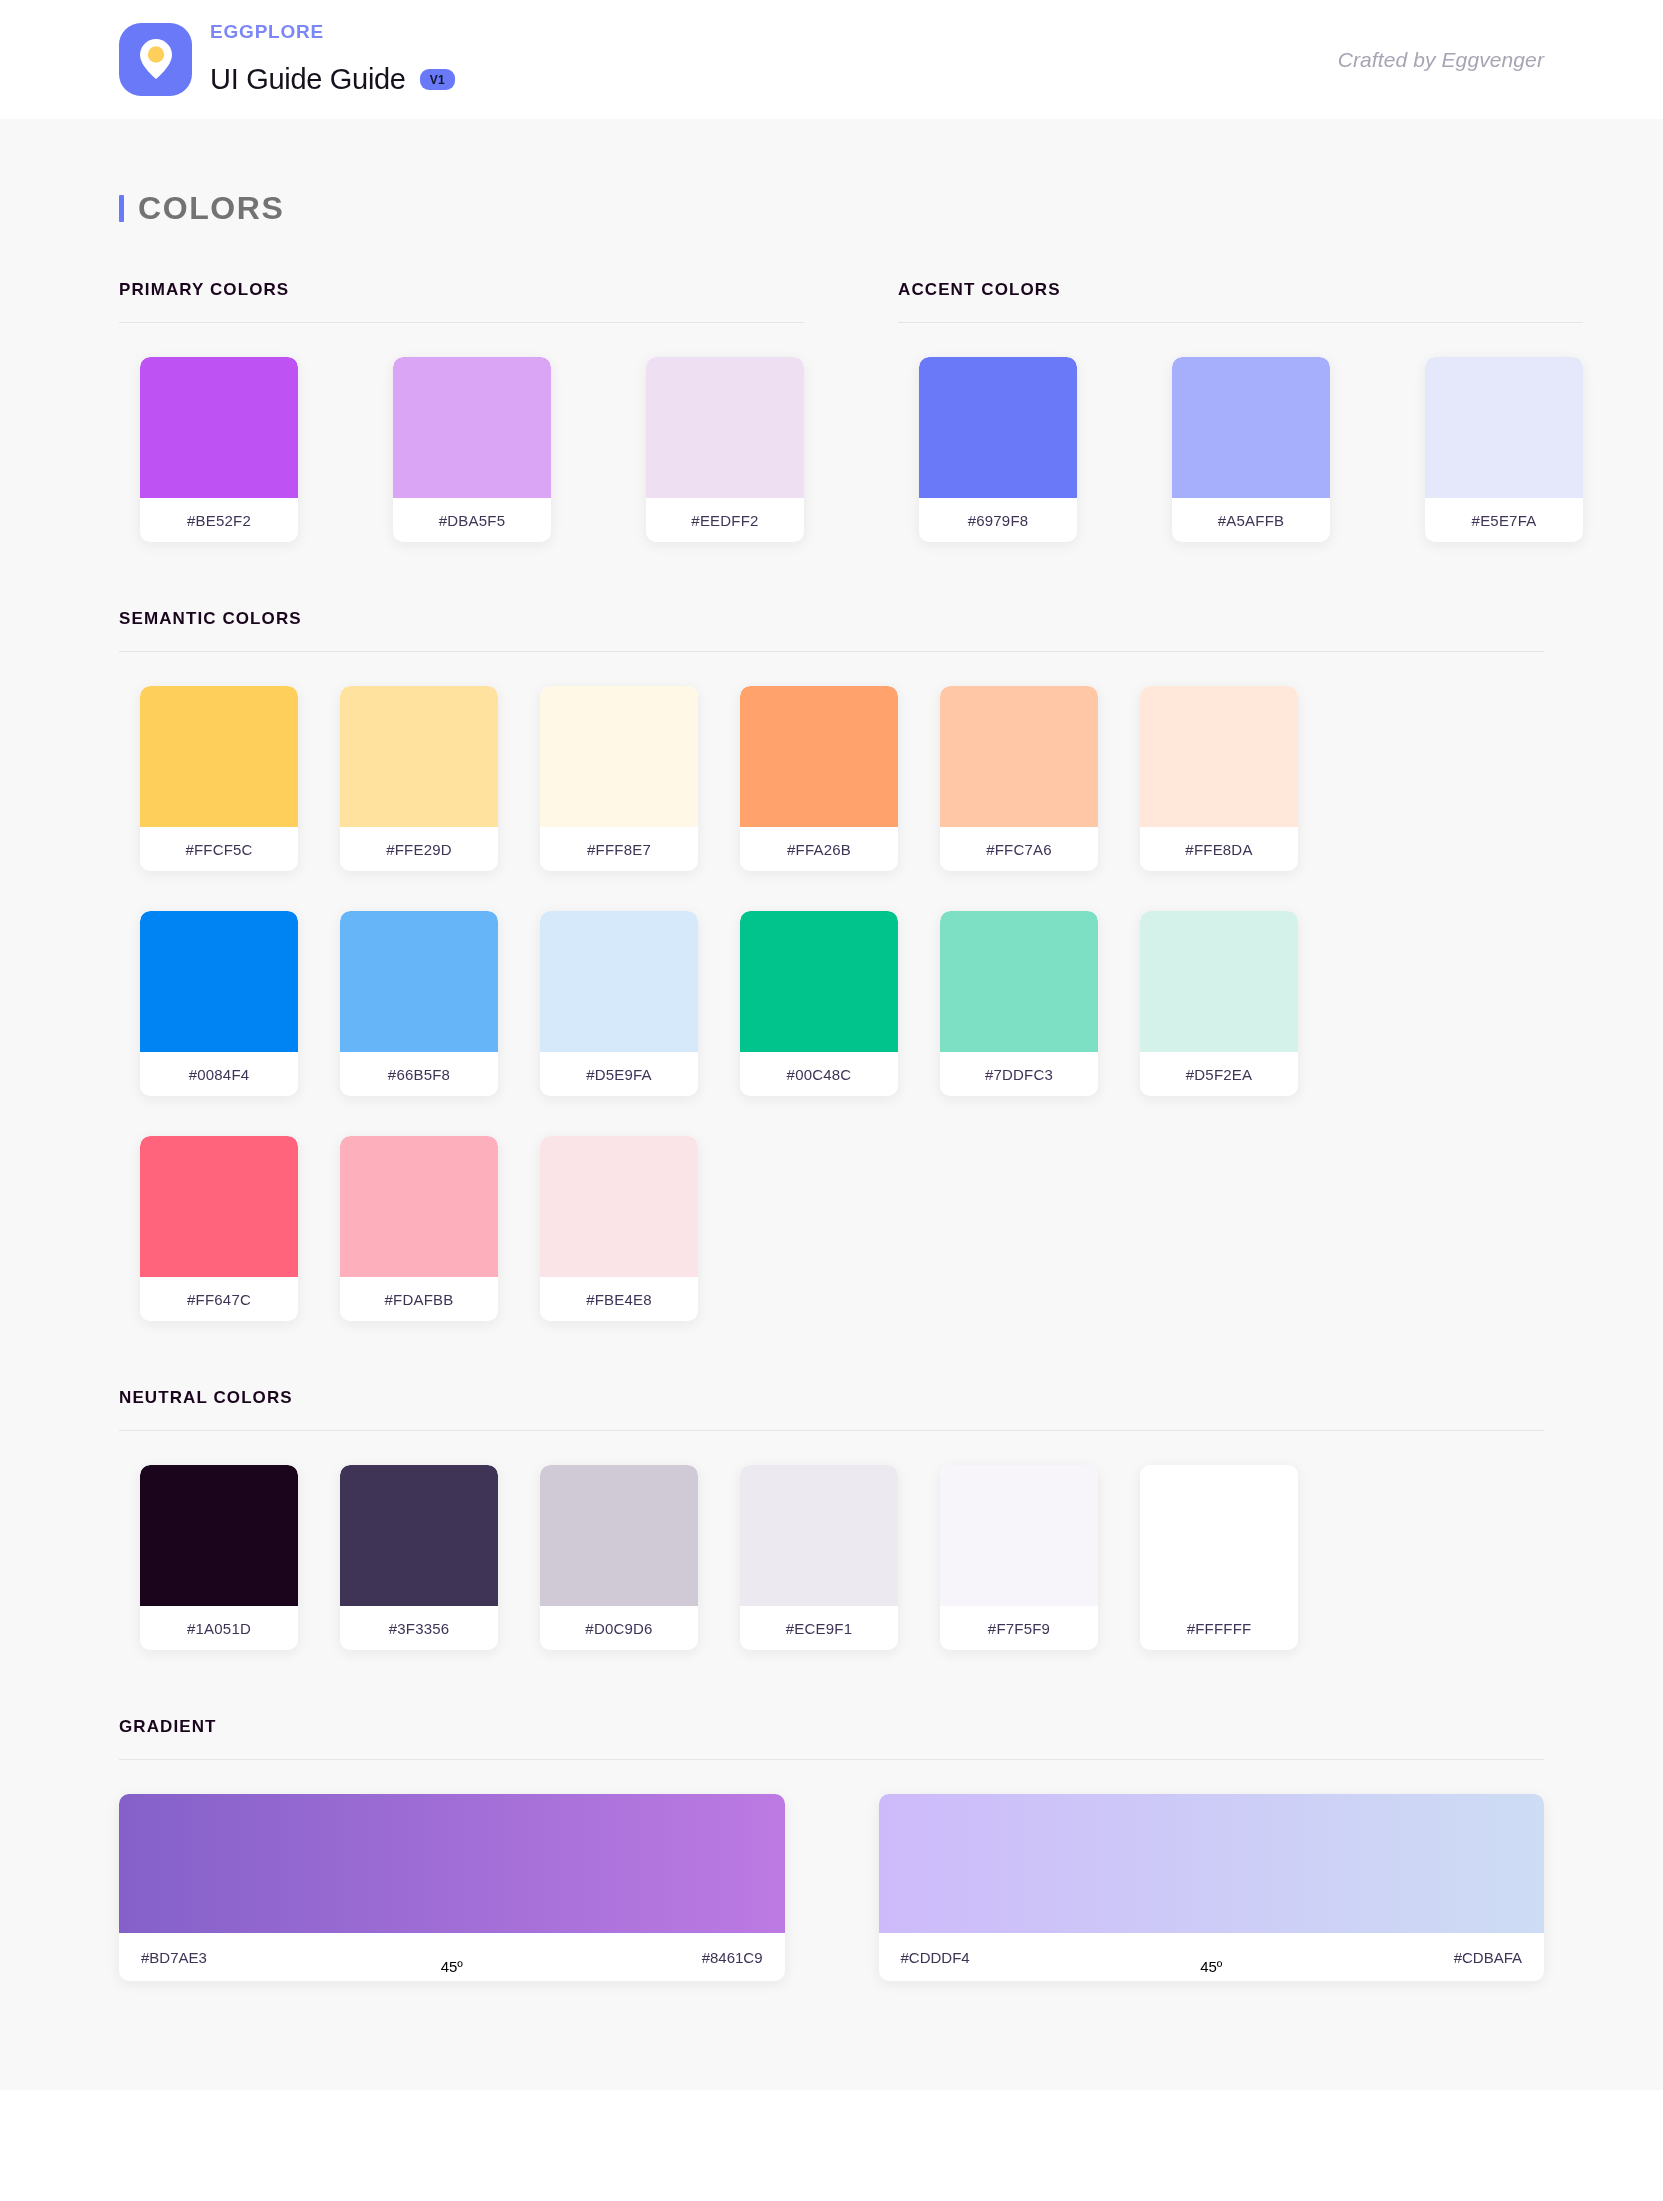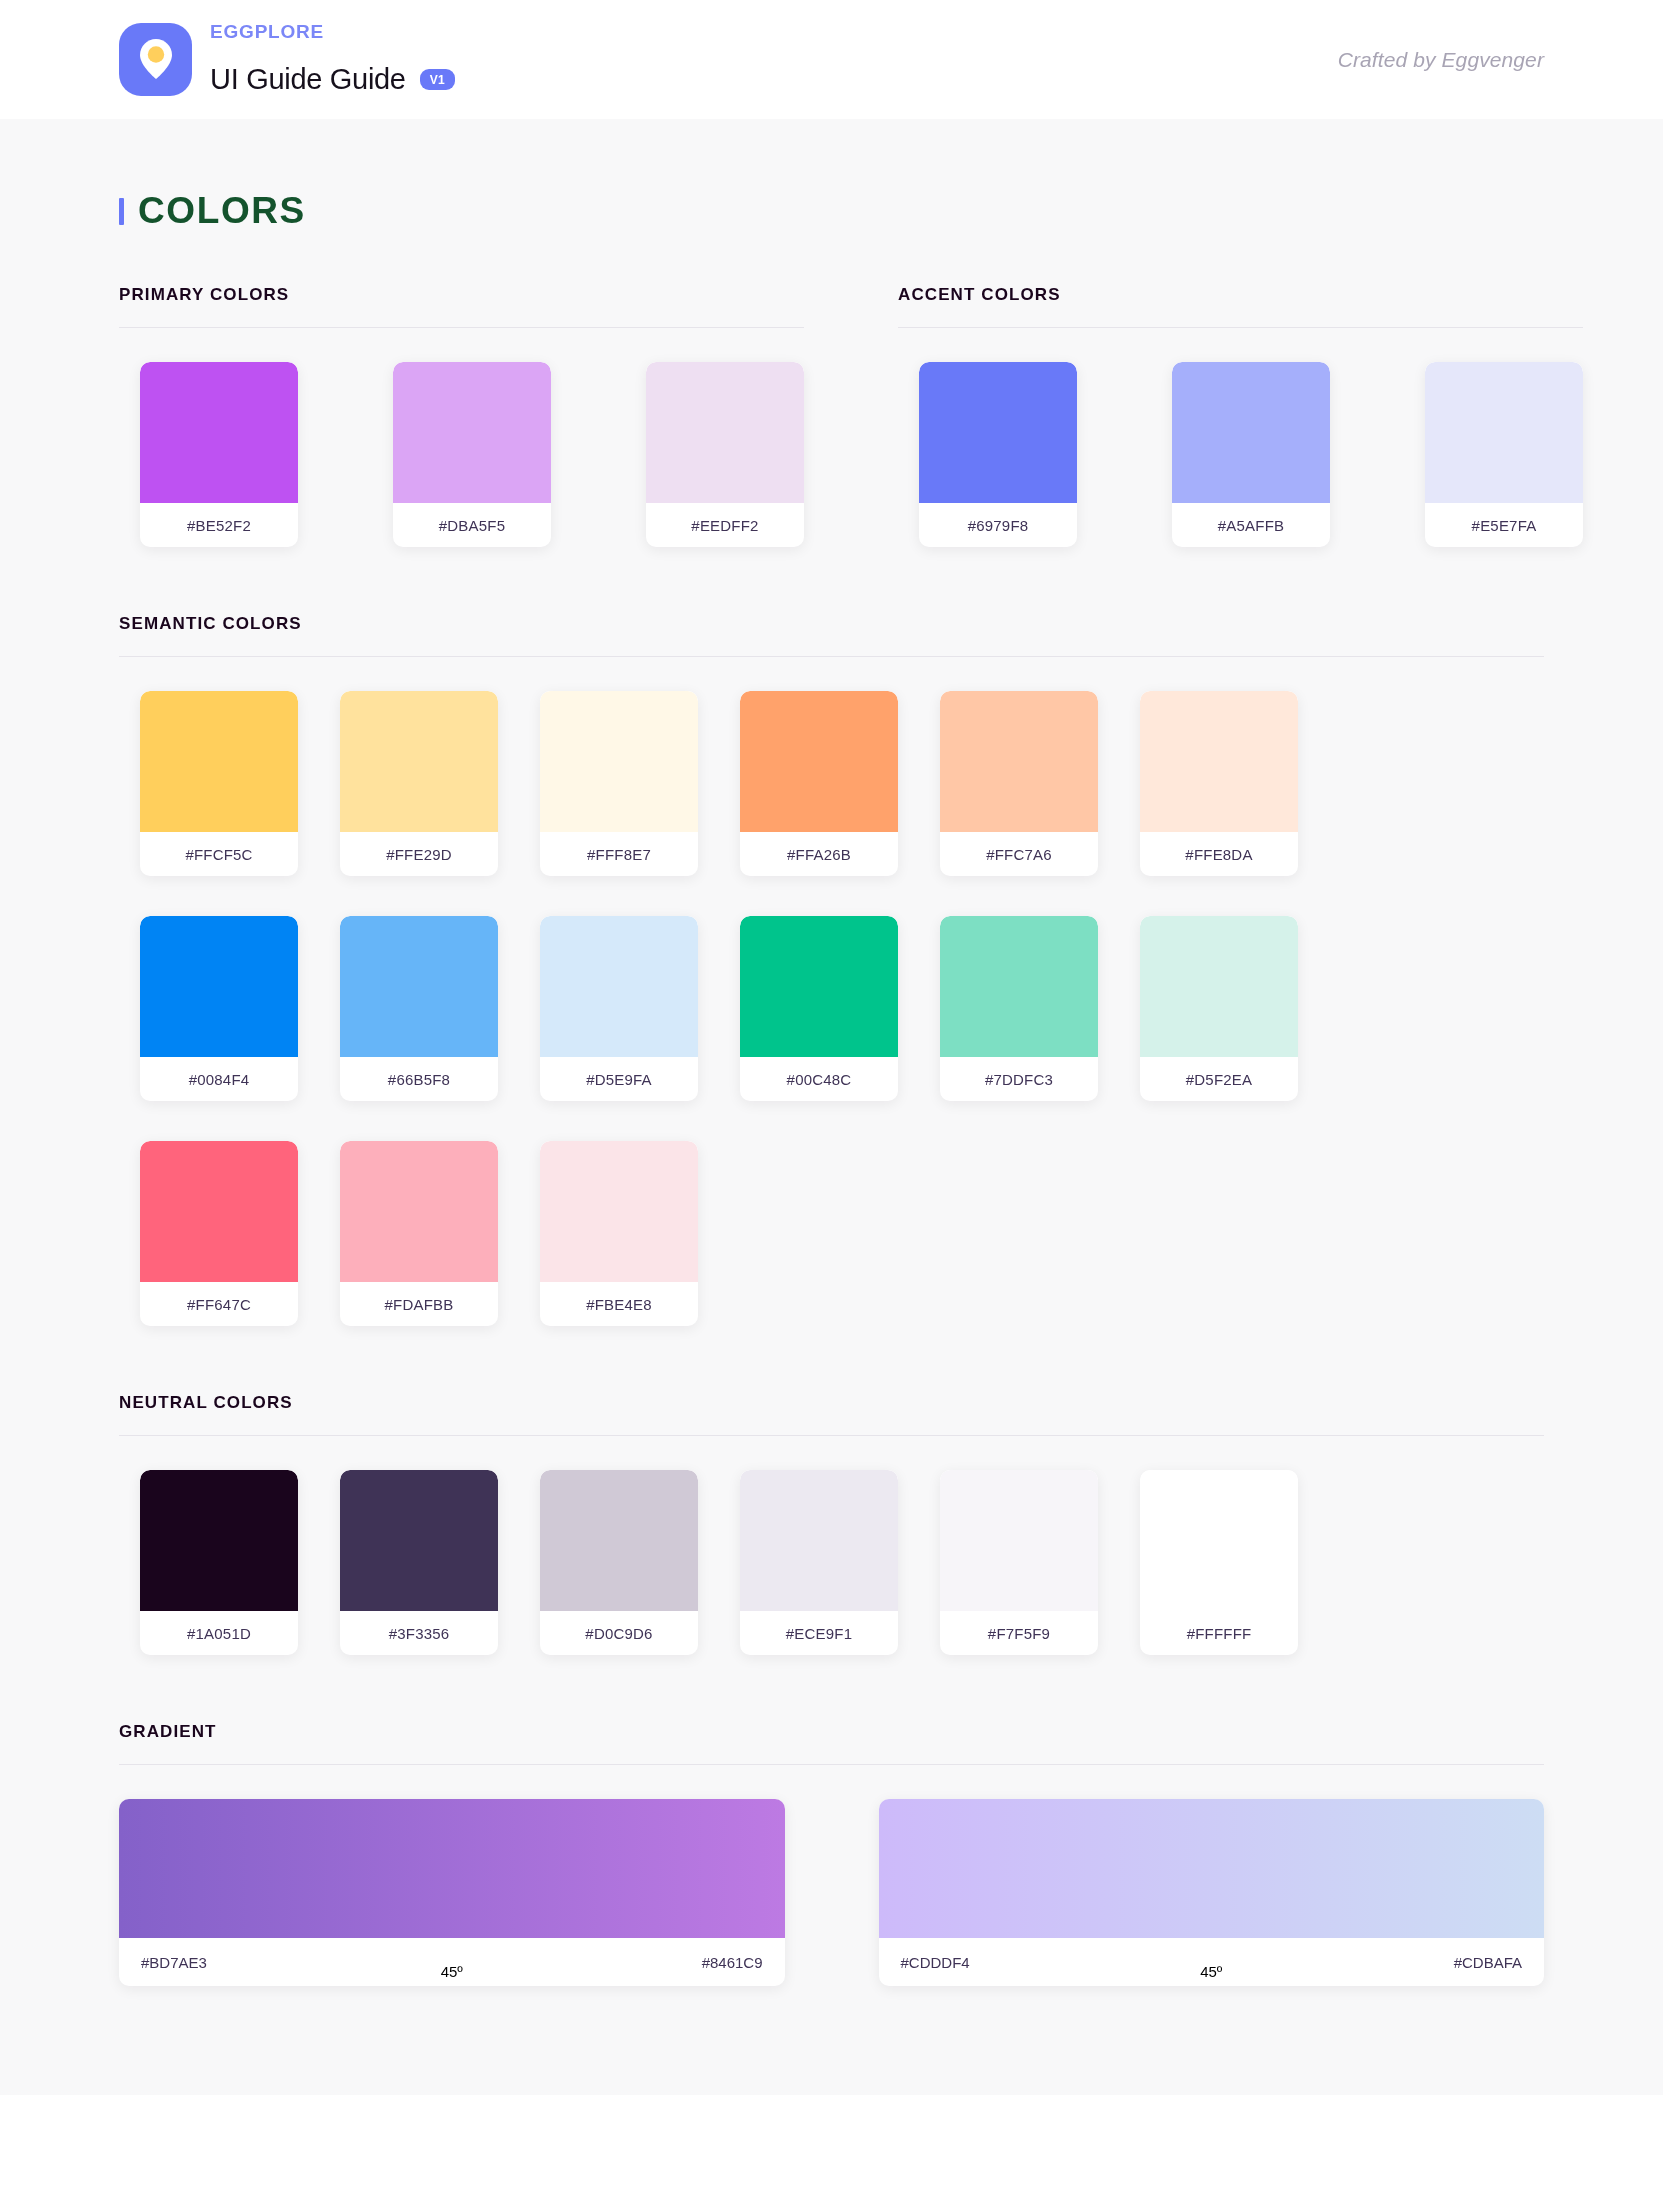--- a/index.html
+++ b/index.html
@@ -43,21 +43,21 @@
   .brand-title-row { display: flex; align-items: center; gap: 14px; }
   .brand-title {
     font-size: 29px;
     font-weight: 500;
     color: #16101C;
     letter-spacing: -0.3px;
     line-height: 1.15;
   }
   .version-badge {
     background: #6979F8;
-    color: #ffffff;
+    color: #0f172a;
     font-size: 12px;
     font-weight: 600;
     border-radius: 9px;
     padding: 5px 10px 4px;
     letter-spacing: 0.2px;
     line-height: 1;
   }
   .crafted {
     margin-left: auto;
     font-style: italic;
@@ -81,23 +81,23 @@
     padding-bottom: 53px;
   }
   .title-bar {
     width: 5px;
     height: 27px;
     background: #6979F8;
     border-radius: 1px;
     flex: none;
   }
   .section-title {
-    font-size: 37px;
+    font-size: 32px;
     font-weight: 700;
-    color: #14532d;
+    color: #737373;
     letter-spacing: 1.6px;
   }
 
   
   .group-head {
     font-size: 17px;
     font-weight: 700;
     color: #1A051D;
     letter-spacing: 1.1px;
     margin-bottom: 22px;

